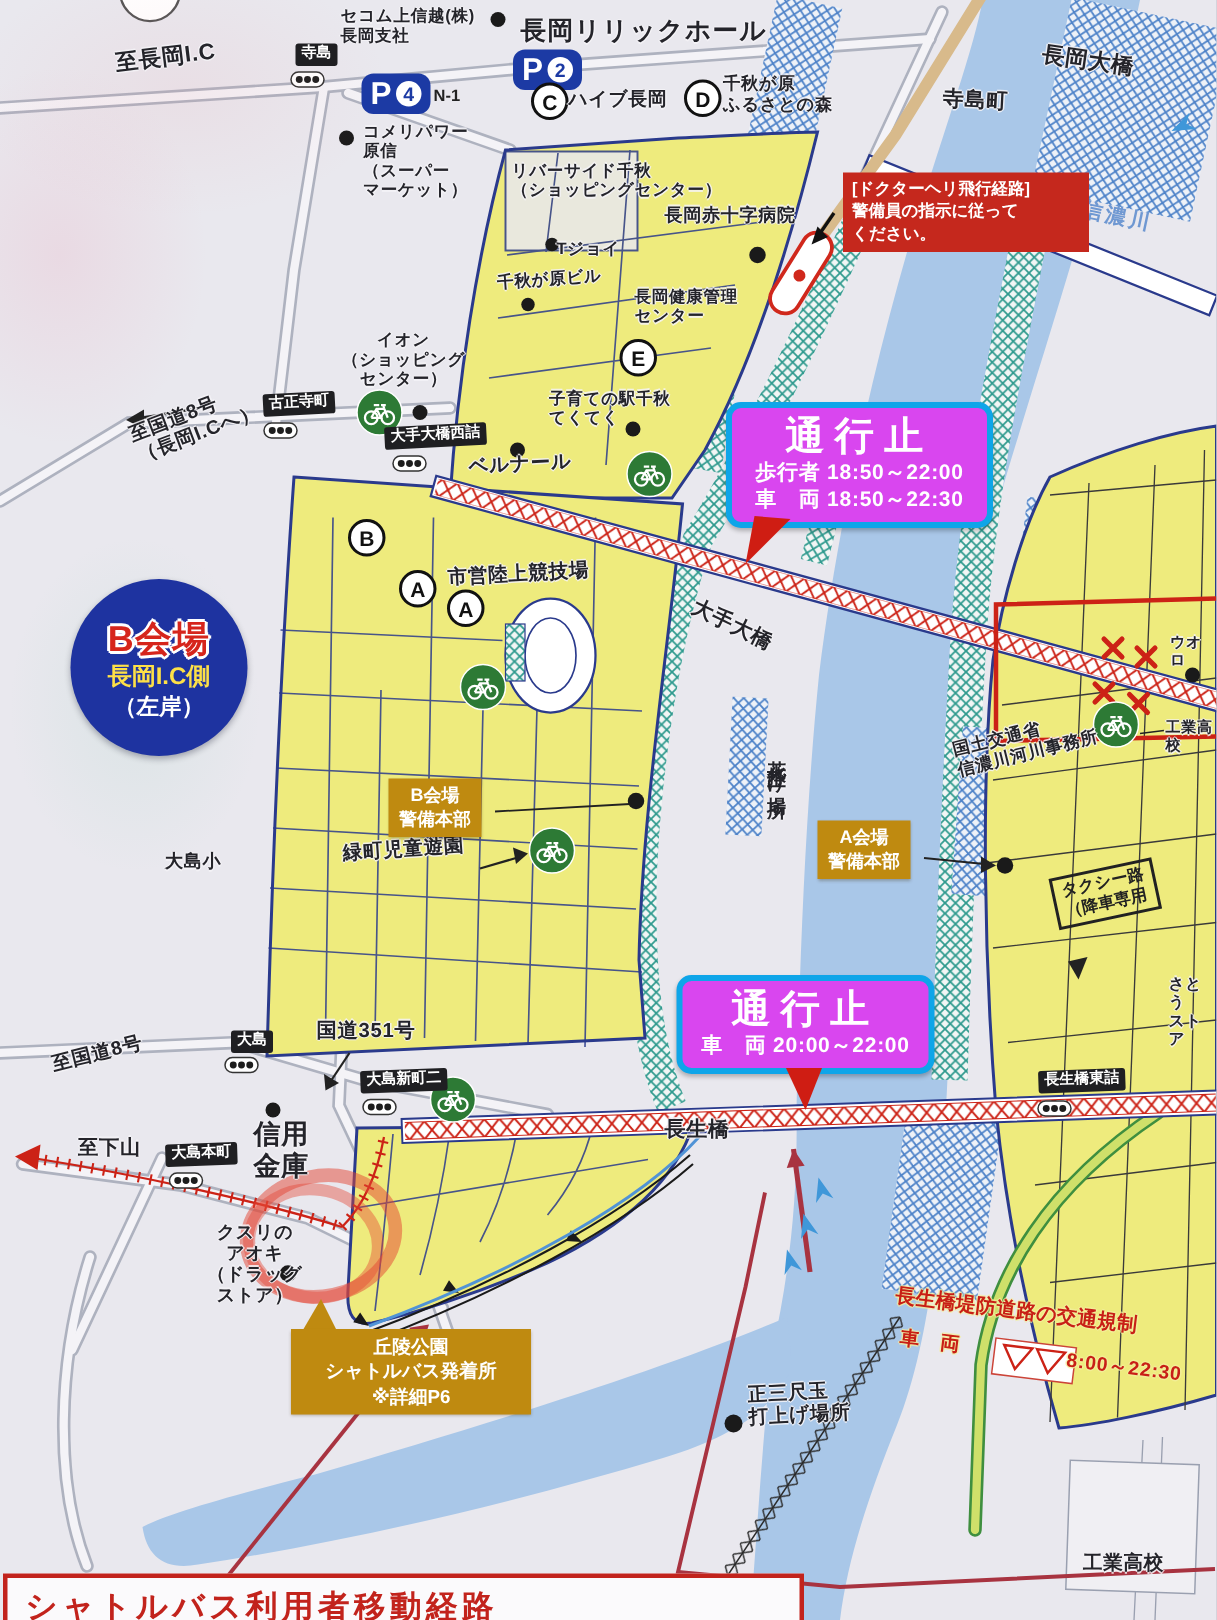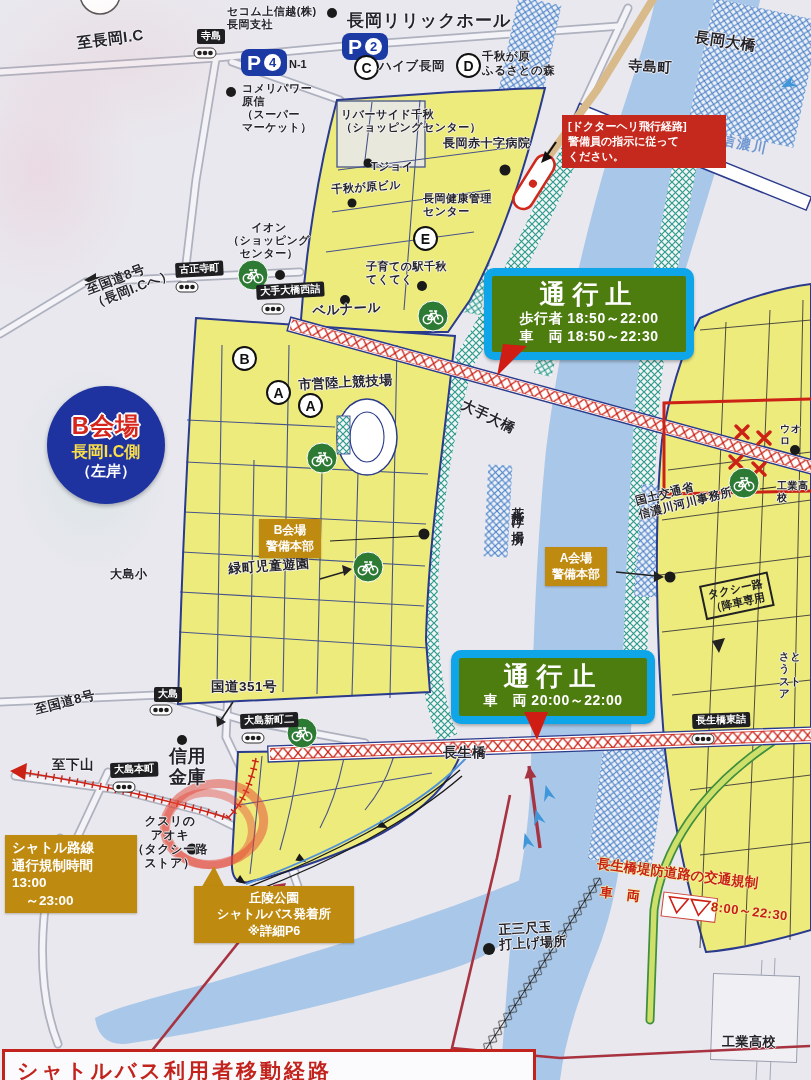--- a/index.html
+++ b/index.html
@@ -8,22 +8,22 @@
   #map svg{position:absolute;left:0;top:0;}
   .lbl{position:absolute;font-weight:700;color:#24242a;white-space:pre-line;line-height:1.18;
        transform-origin:0 0;letter-spacing:.5px;
        text-shadow:-1px 0 rgba(244,243,247,.85),1px 0 rgba(244,243,247,.85),0 -1px rgba(244,243,247,.85),0 1px rgba(244,243,247,.85);}
   .ctr{text-align:center;}
   .vert{writing-mode:vertical-rl;letter-spacing:2px;}
   .blackbadge{position:absolute;background:#1f1f22;color:#fff;font-size:10px;font-weight:700;
        padding:1px 4px;border-radius:2px;white-space:nowrap;line-height:1.25;transform-origin:0 0;}
   .obadge{position:absolute;background:#bf8a10;color:#fff;font-weight:700;padding:4px 7px;
        white-space:pre-line;line-height:1.3;transform-origin:0 0;box-shadow:0 1px 2px rgba(60,40,0,.3);}
-  .bubble{position:absolute;background:#4d7c0f;color:#fff;border-radius:10px;text-align:center;
-       padding:4px 14px 7px;border:8px solid #0ea5e9;box-shadow:0 2px 3px rgba(0,0,0,.25);}
+  .bubble{position:absolute;background:#d946ef;color:#fff;border-radius:10px;text-align:center;
+       padding:4px 2px 7px;border:4px solid #0ea5e9;box-shadow:0 2px 3px rgba(0,0,0,.25);}
   .bubble .ttl{font-size:26px;font-weight:900;letter-spacing:7px;line-height:1.1;}
   .bubble .ln{font-size:14px;font-weight:700;white-space:pre-line;line-height:1.3;letter-spacing:.5px;}
   .helibox{position:absolute;background:#c5281d;color:#fff;font-size:11px;font-weight:700;
        padding:4px 6px;line-height:1.35;white-space:pre-line;}
   .pbadge{position:absolute;width:46px;height:27px;background:#1c3aa4;border-radius:8px;
        display:flex;align-items:center;justify-content:center;gap:3px;}
   .pbadge .pl{color:#fff;font-size:21px;font-weight:900;line-height:1;}
   .pbadge .pn{width:17px;height:17px;background:#fff;border-radius:50%;color:#1c3aa4;
        font-size:13px;font-weight:900;display:flex;align-items:center;justify-content:center;}
   .lcircle{position:absolute;width:21px;height:21px;border:2.5px solid #111;background:#fff;border-radius:50%;
@@ -349,21 +349,21 @@
 （降車専用</div>
 <div class="lbl" style="left:777px;top:480px;font-size:10px">工業高校</div>
 <div class="lbl" style="left:780px;top:423px;font-size:10px">ウオロ</div>
 <div class="lbl" style="left:211px;top:679px;font-size:13.5px">国道351号</div>
 <div class="lbl" style="left:169px;top:746px;font-size:18px">信用
 金庫</div>
 <div class="lbl" style="left:33px;top:702px;font-size:13px;transform:rotate(-14deg)">至国道8号</div>
 <div class="lbl" style="left:52px;top:757px;font-size:13.5px">至下山</div>
 <div class="lbl ctr" style="left:132px;top:814px;width:76px;font-size:12px">クスリの
 アオキ
-（タクシー路
+（ドラッグ
 ストア）</div>
 <div class="lbl" style="left:498px;top:922px;font-size:13px;transform:rotate(-3deg)">正三尺玉
 打上げ場所</div>
 <div class="lbl" style="left:443px;top:744px;font-size:14px">長生橋</div>
 <div class="lbl" style="left:779px;top:650px;font-size:10.5px">さとう
 ストア</div>
 <div class="lbl" style="left:464px;top:1063px;font-size:13px">大宮町</div>
 <div class="lbl" style="left:722px;top:1034px;font-size:13px">工業高校</div>
 
 <div class="blackbadge" style="left:197px;top:29px">寺島</div>
@@ -416,24 +416,20 @@
 
 <div class="helibox" style="left:562px;top:115px;width:152px">[ドクターヘリ飛行経路]
 警備員の指示に従って
 ください。</div>
 
 <div class="obadge ctr" style="left:259px;top:519px;font-size:12px">B会場
 警備本部</div>
 <div class="obadge ctr" style="left:545px;top:547px;font-size:12px">A会場
 警備本部</div>
 
-<div class="obadge" style="left:5px;top:835px;font-size:13.5px;width:118px">シャトル路線
-通行規制時間
-13:00
-　～23:00</div>
 <div class="obadge ctr" style="left:194px;top:886px;font-size:12.5px;width:146px">丘陵公園
 シャトルバス発着所
 ※詳細P6</div>
 
 <div class="lbl redtxt" style="left:598px;top:856px;font-size:13.5px;transform:rotate(7deg);letter-spacing:0">長生橋堤防道路の交通規制</div>
 <div class="lbl redtxt" style="left:601px;top:884px;font-size:13px;transform:rotate(7deg)">車　両</div>
 <div class="lbl redtxt" style="left:712px;top:899px;font-size:13px;transform:rotate(7deg)">8:00～22:30</div>
 
 <div class="bottombox">
   <div class="bbt">シャトルバス利用者移動経路</div>

